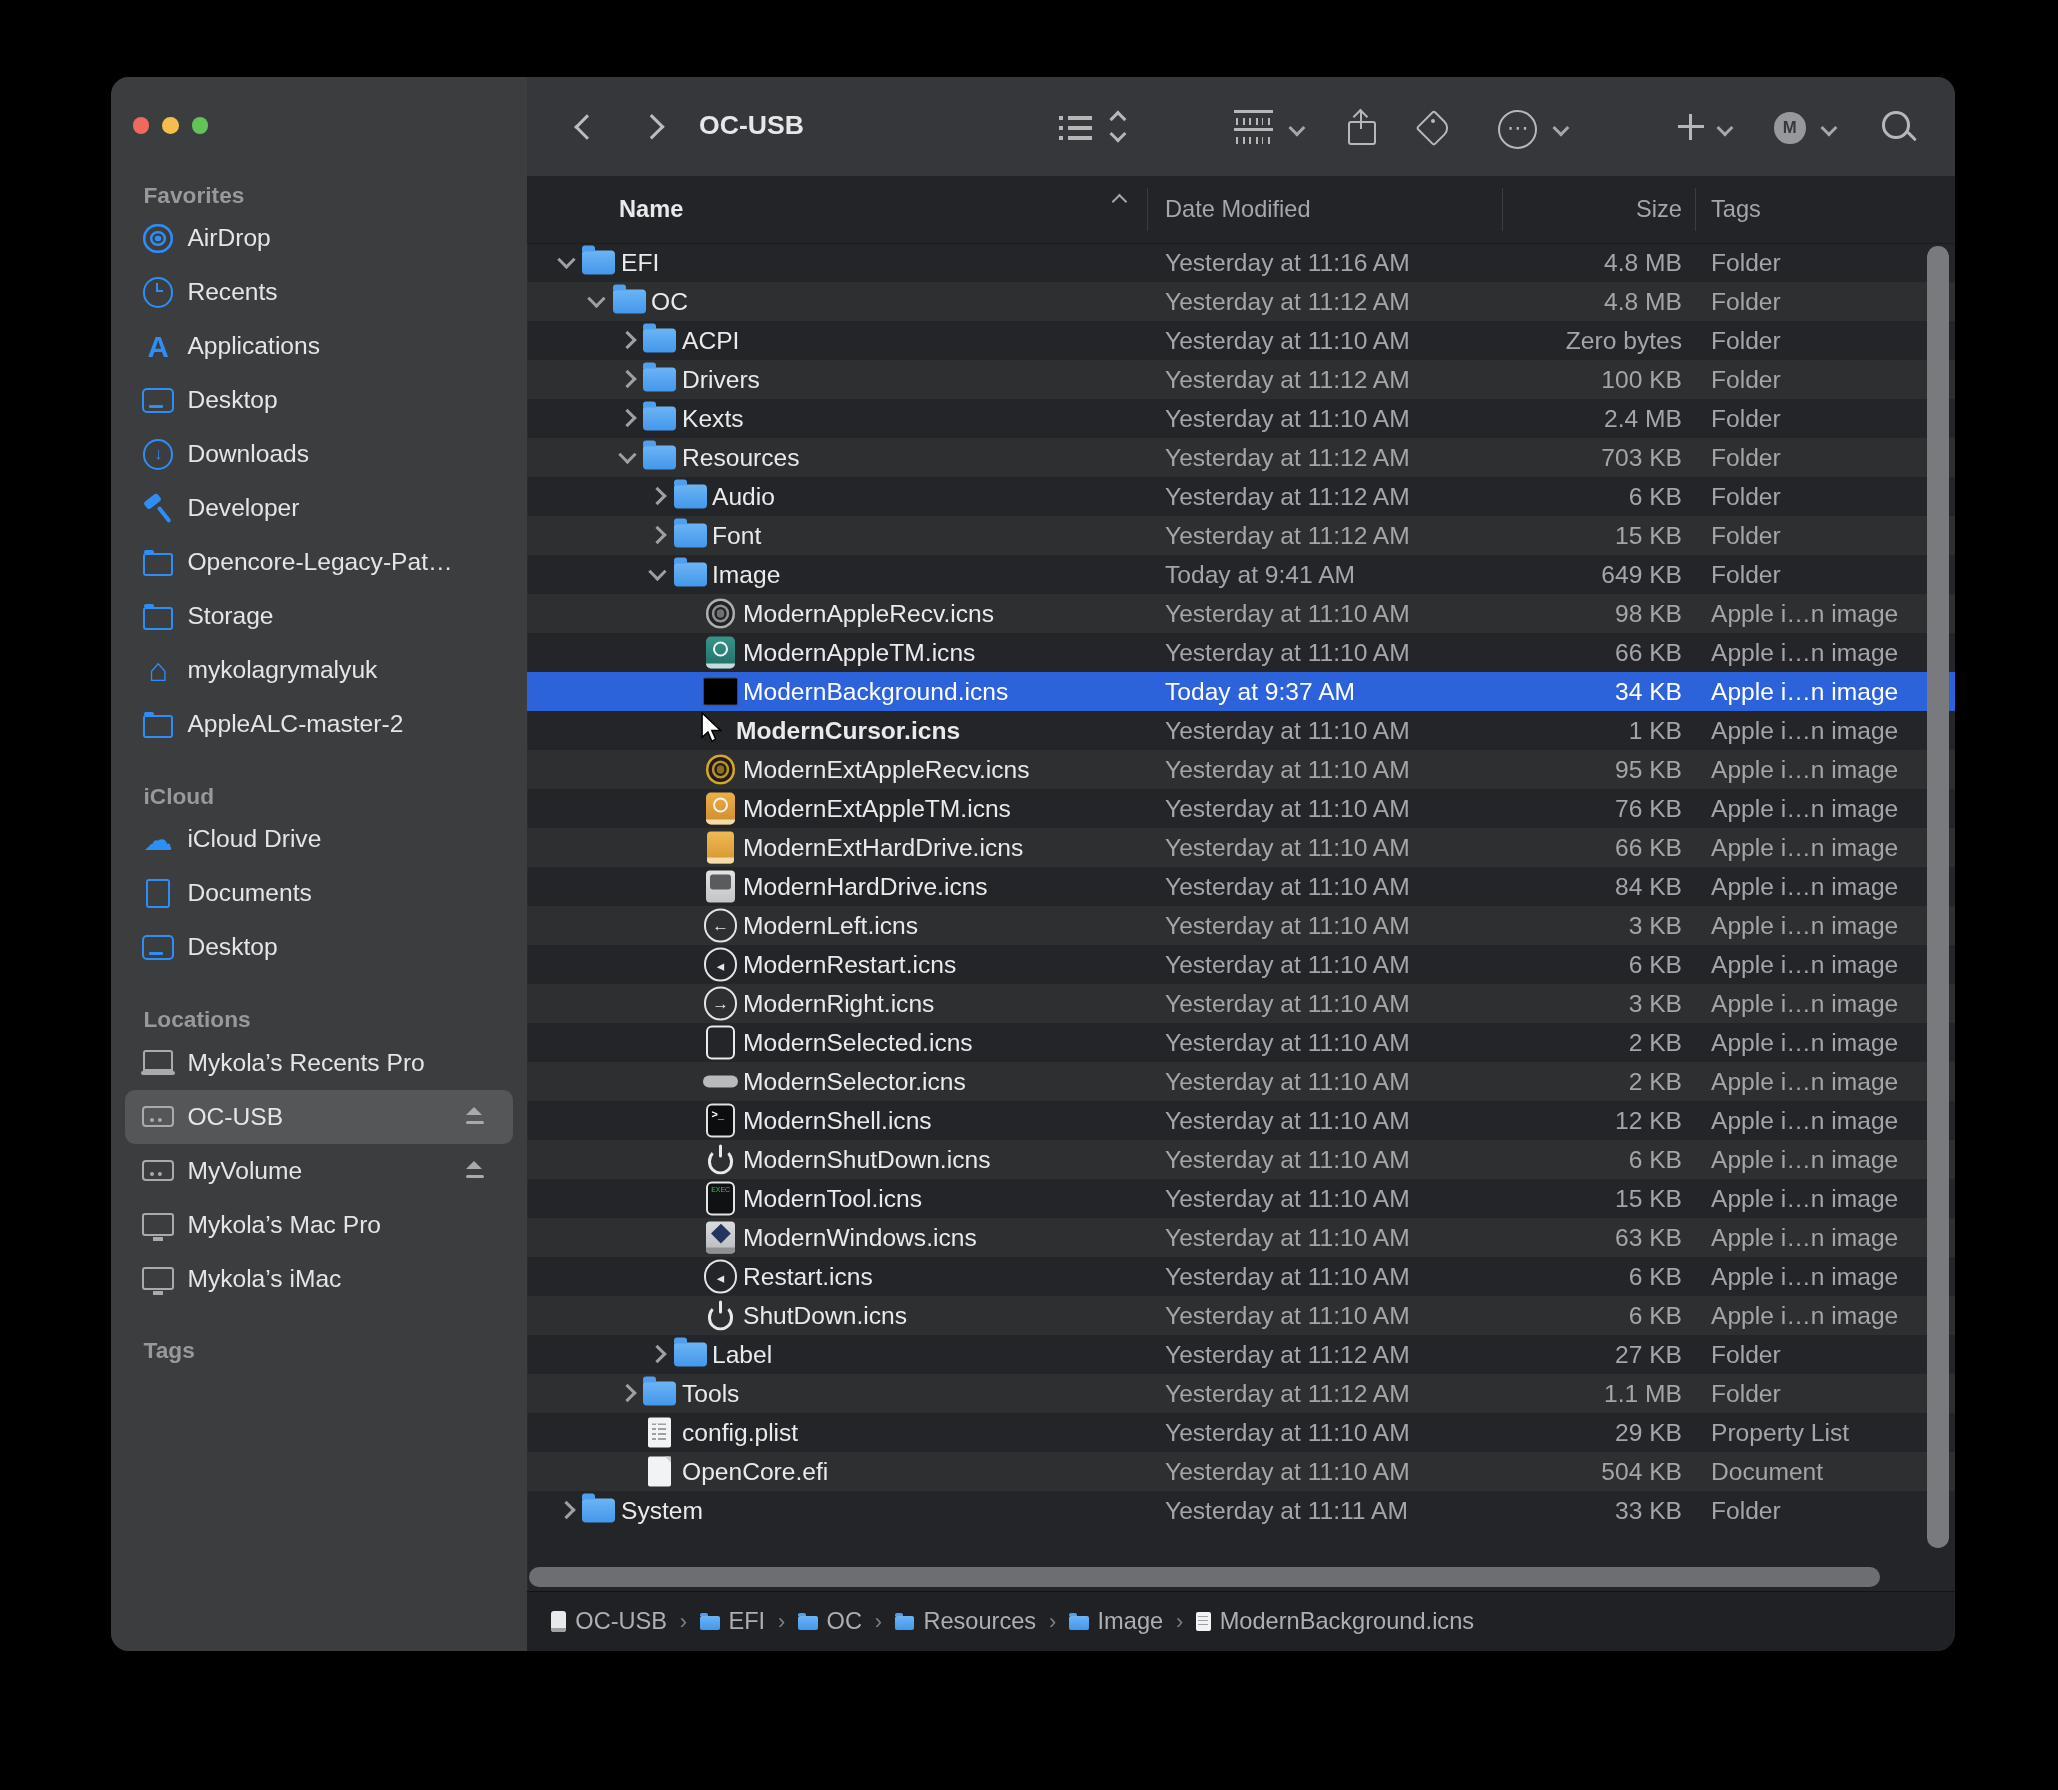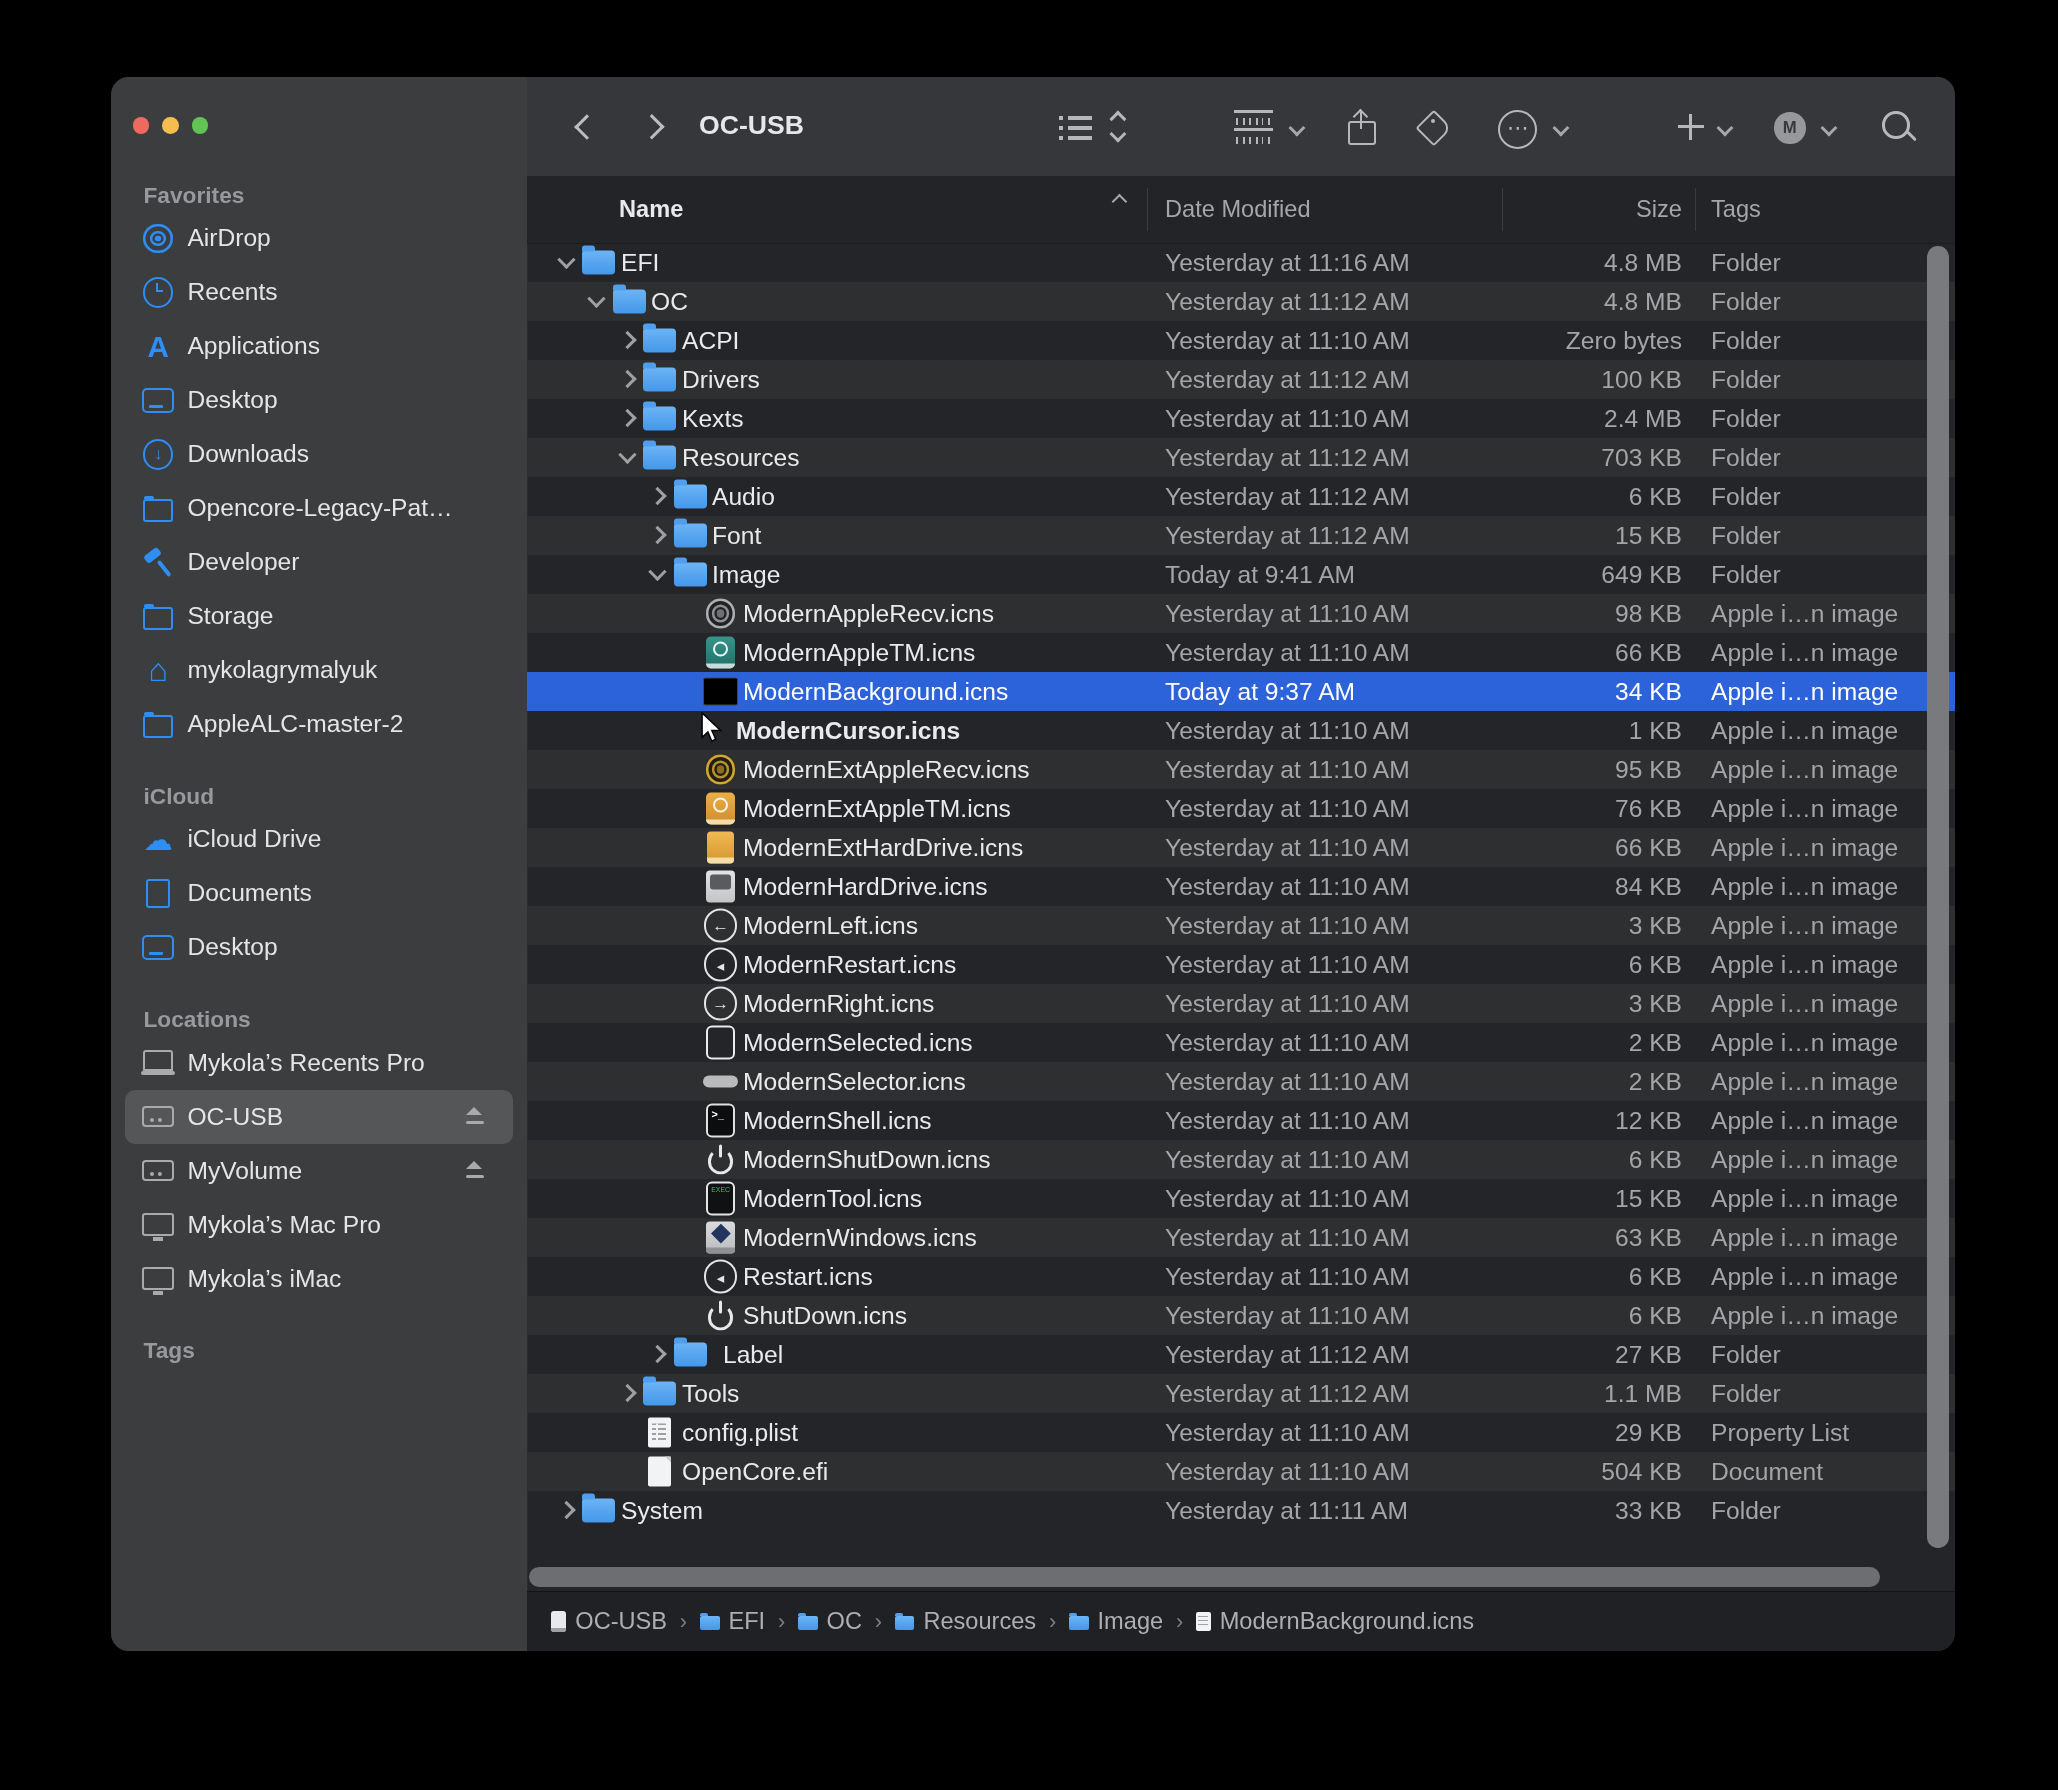--- a/index.html
+++ b/index.html
@@ -261,29 +261,29 @@
             <span class="lbl">Desktop</span>
           </div>
           <div class="sb-item">
             <span class="sibox">
               <span class="si si-download"></span>
             </span>
             <span class="lbl">Downloads</span>
           </div>
           <div class="sb-item">
             <span class="sibox">
+              <span class="si si-hammer"></span>
+            </span>
+            <span class="lbl">Developer</span>
+          </div>
+          <div class="sb-item">
+            <span class="sibox">
               <span class="si si-folder-outline"></span>
             </span>
             <span class="lbl">Opencore-Legacy-Pat…</span>
-          </div>
-          <div class="sb-item">
-            <span class="sibox">
-              <span class="si si-hammer"></span>
-            </span>
-            <span class="lbl">Developer</span>
           </div>
           <div class="sb-item">
             <span class="sibox">
               <span class="si si-folder-outline"></span>
             </span>
             <span class="lbl">Storage</span>
           </div>
           <div class="sb-item">
             <span class="sibox">
               <span class="si si-home"></span>
@@ -634,21 +634,21 @@
             <span class="cell" style="left: 216px;">ShutDown.icns</span>
             <span class="cell meta r-date">Yesterday at 11:10 AM</span>
             <span class="cell meta r-size">6 KB</span>
             <span class="cell meta r-kind">Apple i…n image</span>
           </div>
           <div class="row">
             <span class="disc closed" style="left: 124px;"></span>
             <span class="icbox" style="left: 146px;">
               <span class="ic ic-folder"></span>
             </span>
-            <span class="cell" style="left: 185px; margin-left: 11px;">Label</span>
+            <span class="cell" style="left: 185px;">Label</span>
             <span class="cell meta r-date">Yesterday at 11:12 AM</span>
             <span class="cell meta r-size">27 KB</span>
             <span class="cell meta r-kind">Folder</span>
           </div>
           <div class="row alt">
             <span class="disc closed" style="left: 94px;"></span>
             <span class="icbox" style="left: 115px;">
               <span class="ic ic-folder"></span>
             </span>
             <span class="cell" style="left: 155px;">Tools</span>

